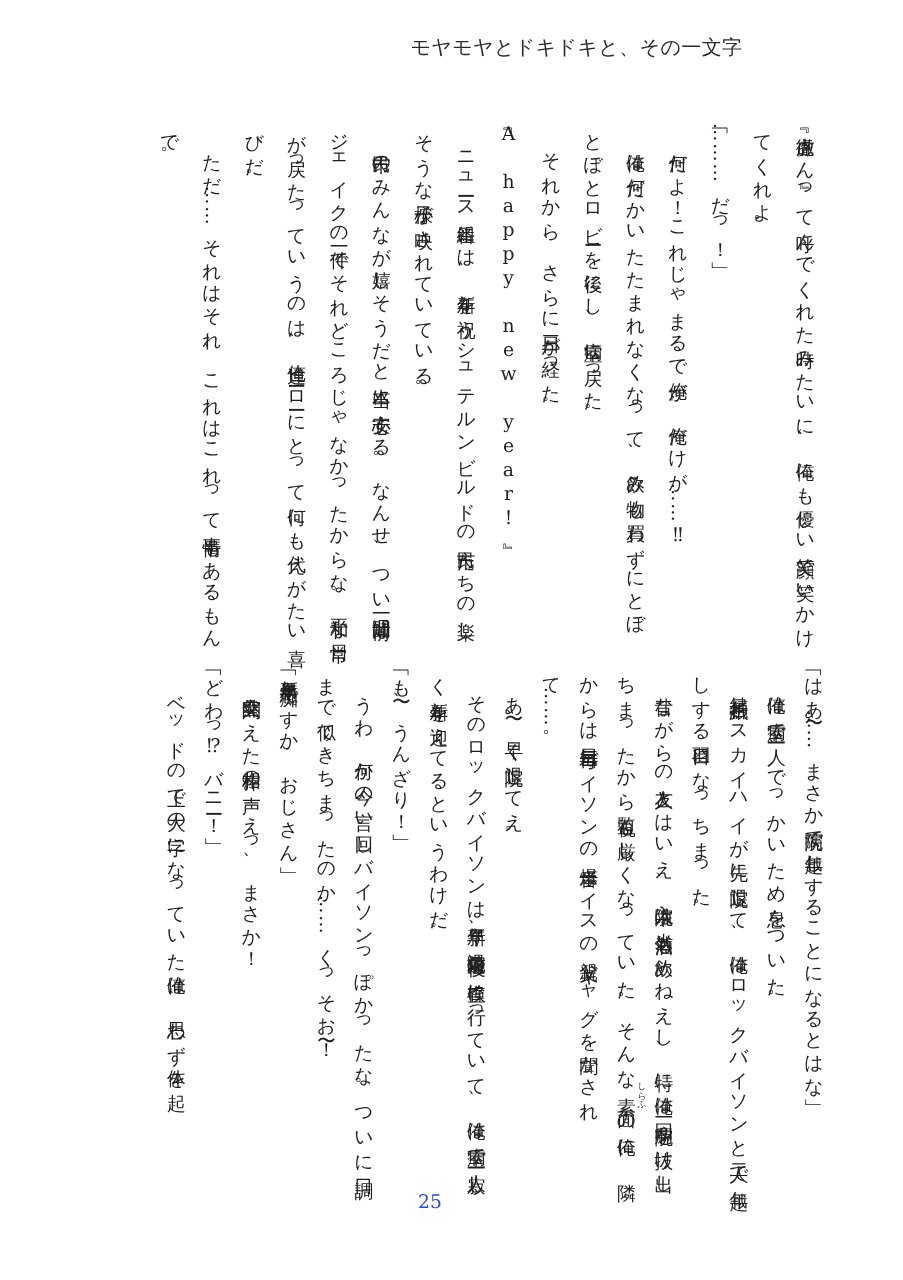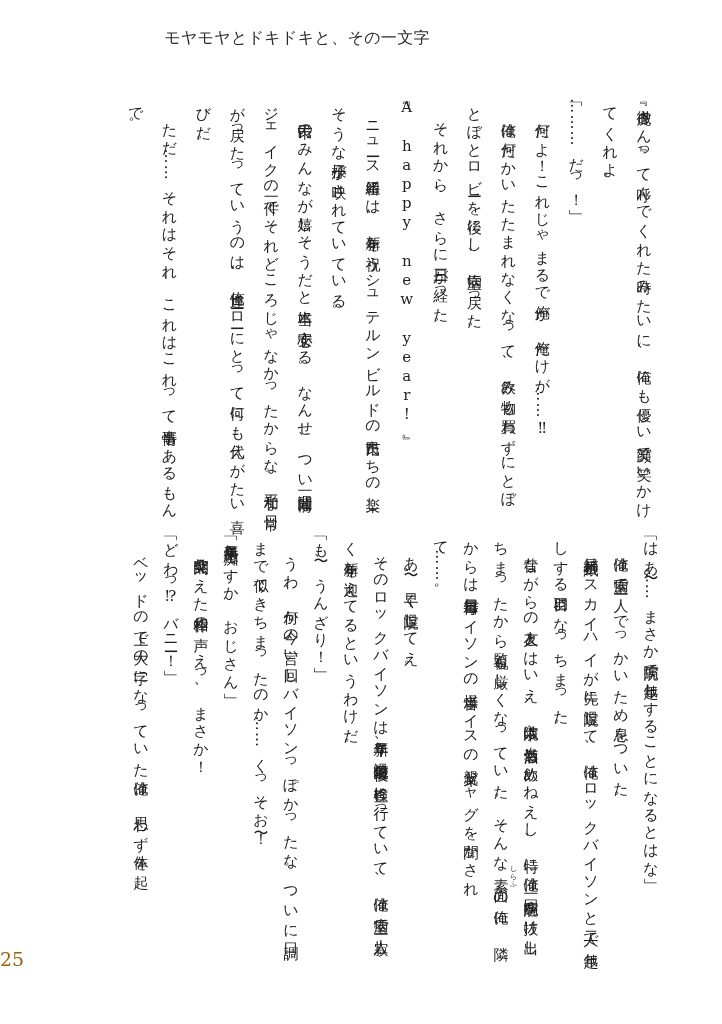--- a/index.html
+++ b/index.html
@@ -10,21 +10,21 @@
     font-family: "DejaVu Serif", "Liberation Serif", serif;
     color: #1f1f1f;
     overflow: hidden;
   }
   .title {
     position: absolute;
     top: 28px; left: 0;
     width: 632px;
     box-sizing: border-box;
     padding-right: 38px;
-    text-align: center;
+    text-align: right;
     font-family: "DejaVu Sans", "Liberation Sans", sans-serif;
     font-size: 16px;
     letter-spacing: 0.02em;
     color: #2b2b2b;
   }
   .vblock {
     position: absolute;
     writing-mode: vertical-rl;
     text-orientation: mixed;
     line-break: strict;
@@ -45,22 +45,23 @@
     font-size: 7px;
     letter-spacing: 0;
     font-family: "DejaVu Serif", "Liberation Serif", serif;
   }
   .page-number {
     position: absolute;
     bottom: 54px; left: 0;
     width: 722px;
     box-sizing: border-box;
     padding-right: 34px;
-    font-size: 19px;
-    color: #a16207;
+    text-align: center;
+    font-size: 15px;
+    color: #1d4ed8;
   }
 </style>
 </head>
 <body>
 
 <div class="title">モヤモヤとドキドキと、その一文字</div>
 
 <div class="vblock dan-top">
   <p>『虎徹さん』って呼んでくれた時みたいに、俺にも優しい笑顔で笑いかけてくれよ。</p>
   <p>「………だっ！」</p>

